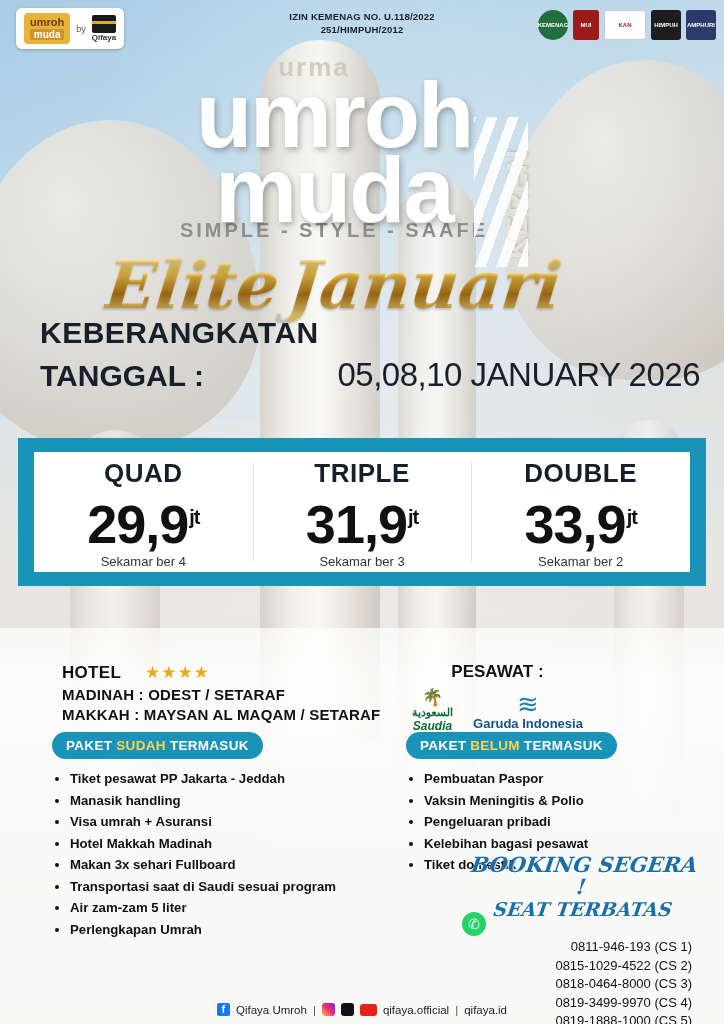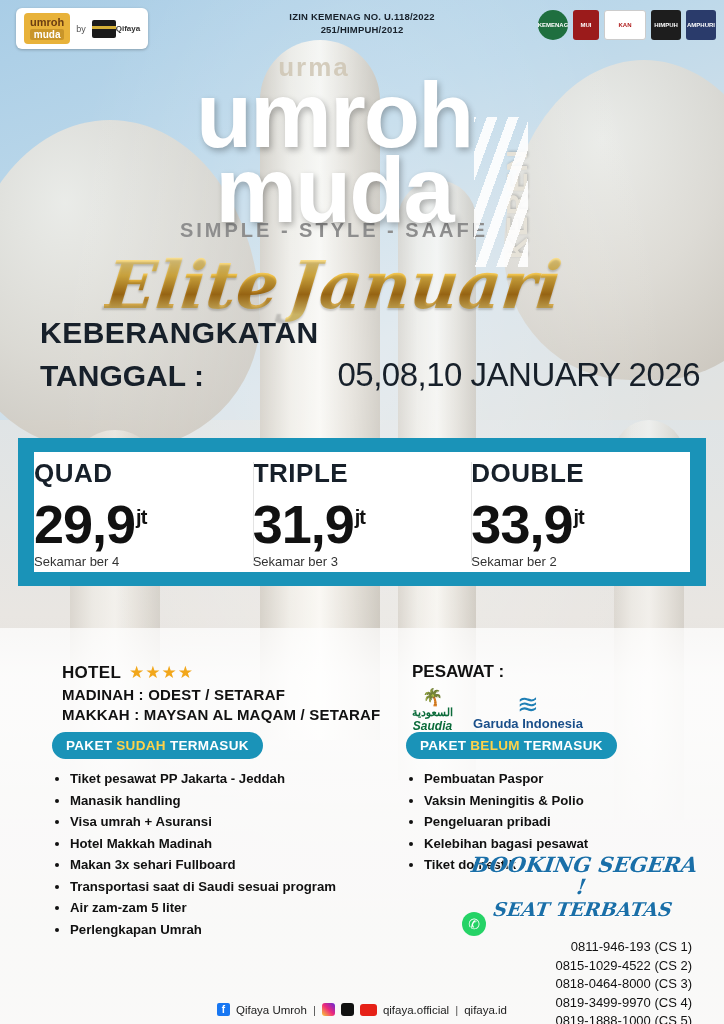--- a/index.html
+++ b/index.html
@@ -56,21 +56,21 @@
     display:flex; align-items:center; gap:6px;
     background:#fff; border-radius:6px; padding:5px 8px;
     box-shadow:0 1px 3px rgba(0,0,0,.25);
   }
   .logo-um {
     background:#e8b23a; color:#6b3d12; font-weight:bold; font-size:11px;
     line-height:11px; padding:4px 6px; border-radius:4px; text-align:center;
   }
   .logo-um small { display:block; font-size:10px; color:#fff; background:#c9952a; margin-top:1px; border-radius:2px;}
   .by-txt { font-size:9px; color:#555; }
-  .qifaya-box { display:flex; align-items:center; }
+  .qifaya-box { display:flex; flex-direction:column; align-items:center; }
   .kaaba { width:24px; height:18px; background:#1b1b1b; border-radius:2px; position:relative;}
   .kaaba:after{content:"";position:absolute;left:0;top:6px;width:24px;height:3px;background:#d4af37;}
   .qifaya-txt { font-size:8px; color:#333; font-weight:bold; }
 
   .izin {
     position:absolute; left:50%; transform:translateX(-50%); top:10px;
     text-align:center; color:#17202a; font-size:9.5px; font-weight:bold; line-height:13px;
     letter-spacing:.2px;
   }
   .cert-row { position:absolute; right:8px; top:10px; display:flex; gap:5px; align-items:center; }
@@ -142,42 +142,42 @@
     position:absolute; left:34px; top:438px; width:656px; height:148px; z-index:8;
     background:#fff;
     border-top:14px solid #1a93b8; border-bottom:14px solid #1a93b8;
     display:flex;
   }
   .price-band:before, .price-band:after{
     content:""; position:absolute; top:-14px; width:16px; height:148px; background:#1a93b8;
   }
   .price-band:before{ left:-16px; }
   .price-band:after{ right:-16px; }
-  .price-col { flex:1; text-align:left; padding-top:6px; position:relative; }
+  .price-col { flex:1; text-align:center; padding-top:6px; position:relative; }
   .price-col + .price-col:before{
     content:""; position:absolute; left:0; top:10px; width:1px; height:100px; background:#e3e3e3;
   }
   .p-type { font-size:26px; font-weight:bold; color:#17202a; letter-spacing:.5px; }
   .p-val { font-size:54px; font-weight:bold; color:#111; line-height:56px; letter-spacing:-1px; }
   .p-val sup { font-size:20px; font-weight:bold; vertical-align:super; margin-left:1px;}
   .p-sub { font-size:13px; color:#333; margin-top:2px; }
 
   
   .bottom {
     position:absolute; left:0; top:628px; width:724px; height:396px; z-index:7;
     background: linear-gradient(180deg, rgba(255,255,255,.72) 0%, rgba(255,255,255,.88) 12%, rgba(255,255,255,.93) 100%);
   }
   .hotel-block { position:absolute; left:62px; top:34px; }
-  .hotel-line1 { display:flex; align-items:center; gap:8px; }
+  .hotel-line1 { display:flex; align-items:center; gap:24px; }
   .hotel-lbl { font-size:17px; font-weight:bold; color:#111; letter-spacing:.3px;}
   .stars { color:#f2a71b; font-size:17px; letter-spacing:1px; }
   .hotel-txt { font-size:15px; font-weight:bold; color:#111; margin-top:3px; letter-spacing:.2px;}
 
   .pesawat-block { position:absolute; left:412px; top:34px; }
-  .pesawat-lbl { font-size:17px; font-weight:bold; color:#111; }
+  .pesawat-lbl { font-size:17px; font-weight:bold; color:#111;text-align:center; }
   .airlines { display:flex; align-items:center; gap:20px; margin-top:8px; }
   .saudia { text-align:center; }
   .saudia .palm { font-size:17px; color:#0b6b3a; line-height:16px;}
   .saudia .ar { font-size:11px; color:#0b6b3a; font-weight:bold; }
   .saudia .en { font-size:12px; color:#0b6b3a; font-weight:bold; font-style:italic;}
   .garuda { text-align:center; }
   .garuda .bird { font-size:26px; color:#1f7fb5; line-height:24px; }
   .garuda .gname { font-size:13px; color:#1a4f8a; font-weight:bold; }
 
   .cols { position:absolute; left:52px; top:104px; width:640px; display:flex; gap:68px; }

